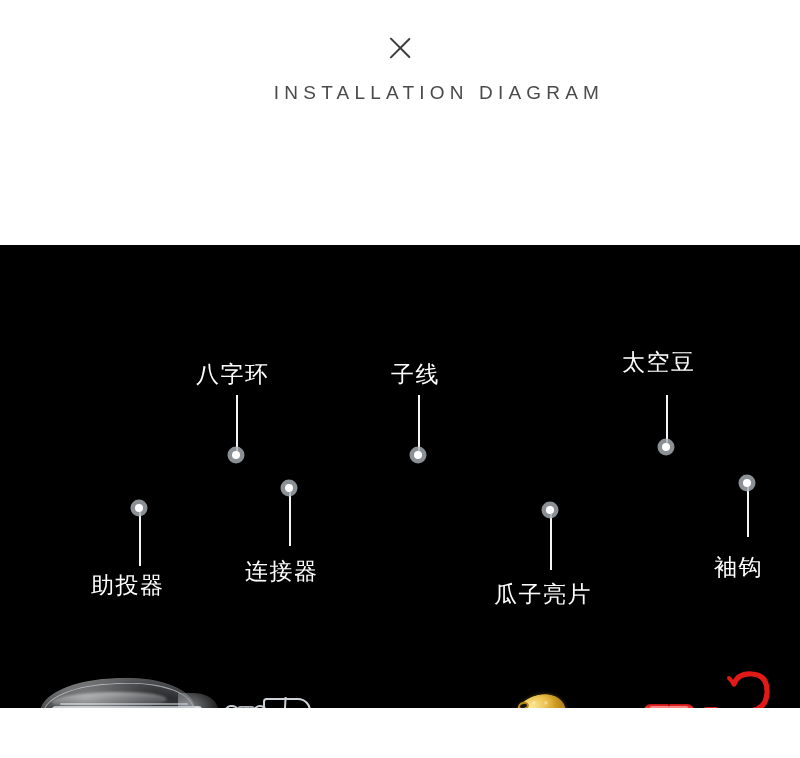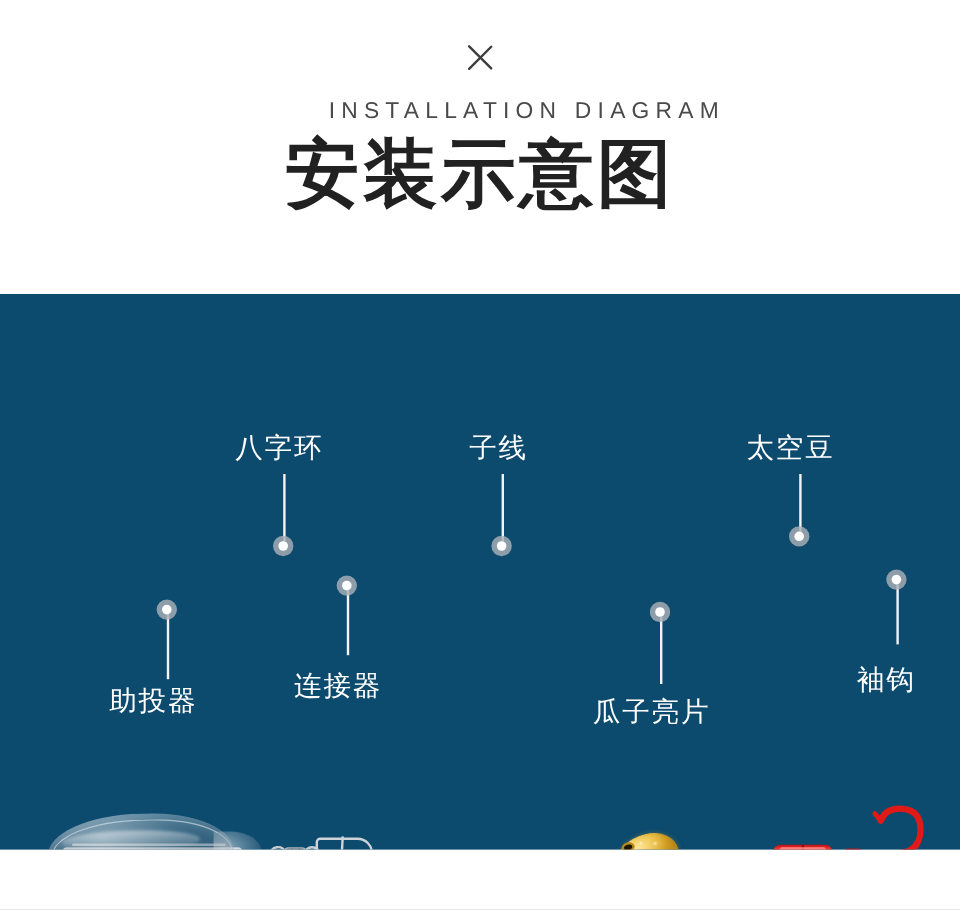--- a/index.html
+++ b/index.html
@@ -43,21 +43,21 @@
     line-height:72px;
     letter-spacing:3px;
     color:#212121;
     font-weight:bold;
     white-space:nowrap;
   }
 
   
   .panel {
     position:absolute; left:0; top:245px; width:800px; height:463px;
-    background:#0c4a6e; overflow:hidden;
+    background:#000000; overflow:hidden;
   }
 
   
   .float-body {
     position:absolute; left:40px; top:433px; width:155px; height:65px;
     border-radius:50% 46% 46% 50% / 50% 50% 50% 50%;
     background:
       radial-gradient(ellipse 60% 70% at 30% 30%, rgba(255,255,255,0.40), rgba(255,255,255,0.05) 60%, rgba(255,255,255,0) 75%),
       radial-gradient(ellipse 90% 60% at 62% 78%, rgba(210,220,228,0.42), rgba(150,160,170,0.10) 65%, rgba(0,0,0,0) 80%),
       linear-gradient(to bottom, rgba(224,230,236,0.30), rgba(120,128,136,0.26) 48%, rgba(198,206,214,0.30));
@@ -205,21 +205,20 @@
   }
 </style>
 </head>
 <body>
 
 <div id="page">
 
   <div class="header">
     <div class="x-mark"></div>
     <div class="eyebrow">INSTALLATION DIAGRAM</div>
-    <div class="bigtitle">安装示意图</div>
   </div>
 
   <div class="panel">
 
     <div class="float-core"></div>
     <div class="float-core-hl"></div>
     <div class="float-tip"></div>
     <div class="float-body"></div>
 
     <div class="swivel-eye-l"></div>
@@ -245,21 +244,21 @@
       <path d="M12 46.4 L44 46.4" fill="none" stroke="#ff5b52" stroke-width="1.3" stroke-linecap="round" opacity=".85"></path>
     </svg>
 
     <div id="callouts">
         <div class="clabel" style="left: 196px; top: 116px;">八字环</div>
         <div class="lead" style="left: 236px; top: 150px; height: 56px;"></div>
         <div class="dot" style="left: 232px; top: 206px;"></div>
         <div class="clabel" style="left: 391px; top: 116px;">子线</div>
         <div class="lead" style="left: 418px; top: 150px; height: 56px;"></div>
         <div class="dot" style="left: 414px; top: 206px;"></div>
-        <div class="clabel" style="left: 622px; top: 116px;">太空豆</div>
+        <div class="clabel" style="left: 622px; top: 104px;">太空豆</div>
         <div class="lead" style="left: 666px; top: 150px; height: 48px;"></div>
         <div class="dot" style="left: 662px; top: 198px;"></div>
         <div class="clabel" style="left: 91px; top: 327px;">助投器</div>
         <div class="lead" style="left: 139px; top: 267px; height: 54px;"></div>
         <div class="dot" style="left: 135px; top: 259px;"></div>
         <div class="clabel" style="left: 245px; top: 314px; font-family: Liberation Serif, serif;">连接器</div>
         <div class="lead" style="left: 289px; top: 247px; height: 54px;"></div>
         <div class="dot" style="left: 285px; top: 239px;"></div>
         <div class="clabel" style="left: 494px; top: 336px;">瓜子亮片</div>
         <div class="lead" style="left: 550px; top: 269px; height: 56px;"></div>

